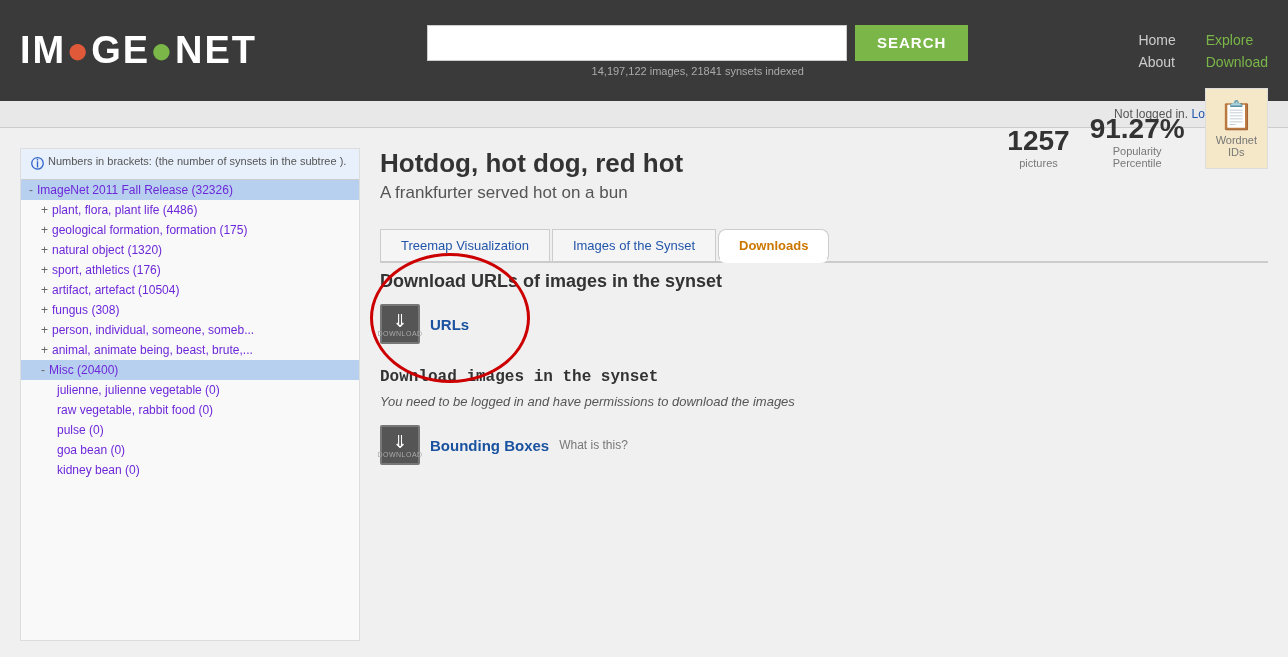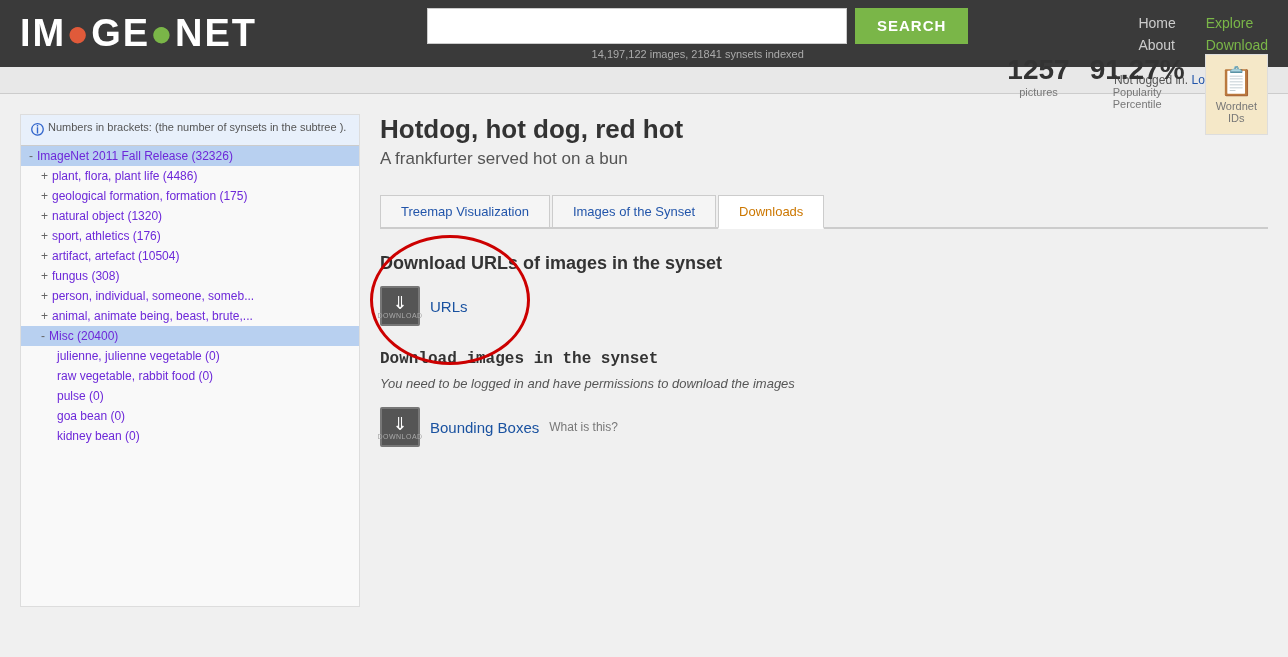--- a/index.html
+++ b/index.html
@@ -2,21 +2,21 @@
 <html><head>
   <meta charset="utf-8">
   <style>
     * { margin: 0; padding: 0; box-sizing: border-box; }
     body { font-family: Arial, sans-serif; font-size: 13px; background: #f0f0f0; }
 
     
     .header {
       background: #3a3a3a;
       padding: 0 20px;
-      height: 67px;
+      height: 101px;
       display: flex;
       align-items: center;
       justify-content: space-between;
     }
     .logo {
       display: flex;
       align-items: center;
     }
     .logo-text {
       font-size: 38px;
@@ -163,21 +163,21 @@
       color: #555;
       font-size: 17px;
       margin-bottom: 16px;
     }
 
     .stats-bar {
       display: flex;
       gap: 20px;
       float: right;
       margin-top: -60px;
-      align-items: flex-start;
+      align-items: flex-end;
     }
     .stat-box {
       text-align: center;
     }
     .stat-number {
       font-size: 28px;
       font-weight: bold;
       color: #333;
     }
     .stat-label {
@@ -194,43 +194,43 @@
     .wordnet-icon {
       font-size: 28px;
       color: #cc9900;
       margin-bottom: 2px;
     }
 
     
     .tabs {
       display: flex;
       border-bottom: 2px solid #ccc;
-      margin-bottom: 16px;
       clear: both;
       padding-top: 10px;
       align-items: flex-end;
     }
     .tab {
       padding: 8px 20px;
       cursor: pointer;
       border: 1px solid #ccc;
       border-bottom: none;
       background: #f5f5f5;
       color: #2255aa;
       font-size: 13px;
       text-decoration: none;
       margin-right: 2px;
     }
     .tab.active {
       background: #fff;
       color: #cc7700;
       border-color: #ccc;
       border-bottom: 2px solid #fff;
-      font-weight: normal;
+      font-weight: bold;
       margin-bottom: -2px;
+      border-radius: 8px;
     }
 
     
     .downloads-section {
       padding: 8px 0;
     }
     .section-title {
       font-size: 18px;
       font-weight: bold;
       color: #333;
@@ -268,21 +268,21 @@
       font-size: 18px;
       line-height: 1;
     }
     .dl-icon-text {
       color: #aaa;
       font-size: 7px;
       letter-spacing: 0.5px;
     }
     .dl-label {
       font-size: 15px;
-      font-weight: normal;
+      font-weight: bold;
       color: #1a52a0;
     }
     .login-notice {
       color: #555;
       font-size: 13px;
       margin-bottom: 16px;
       font-style: italic;
     }
     .bounding-boxes-row {
       display: flex;

